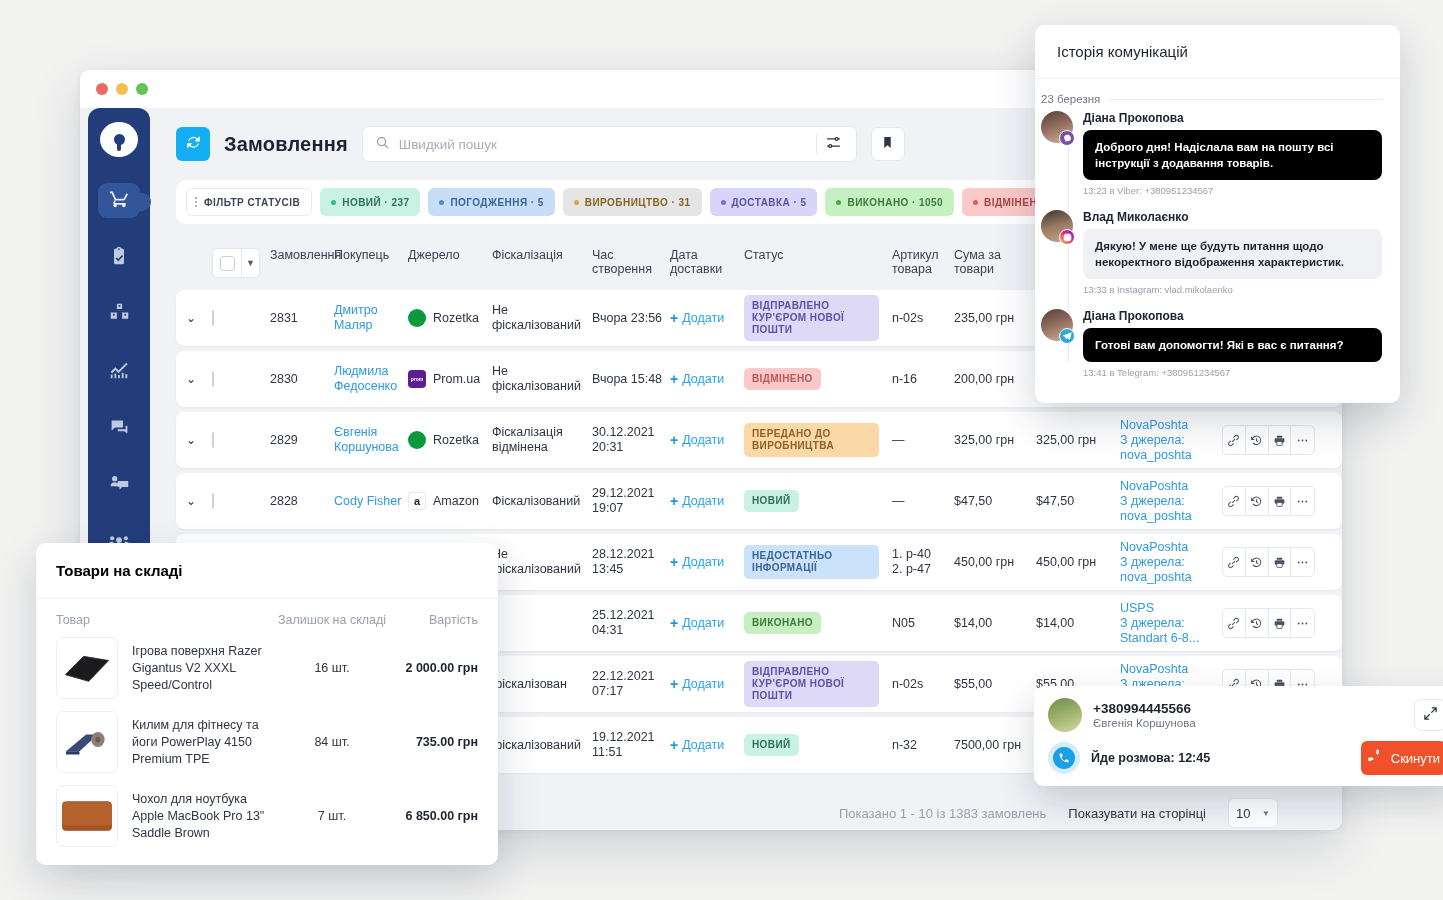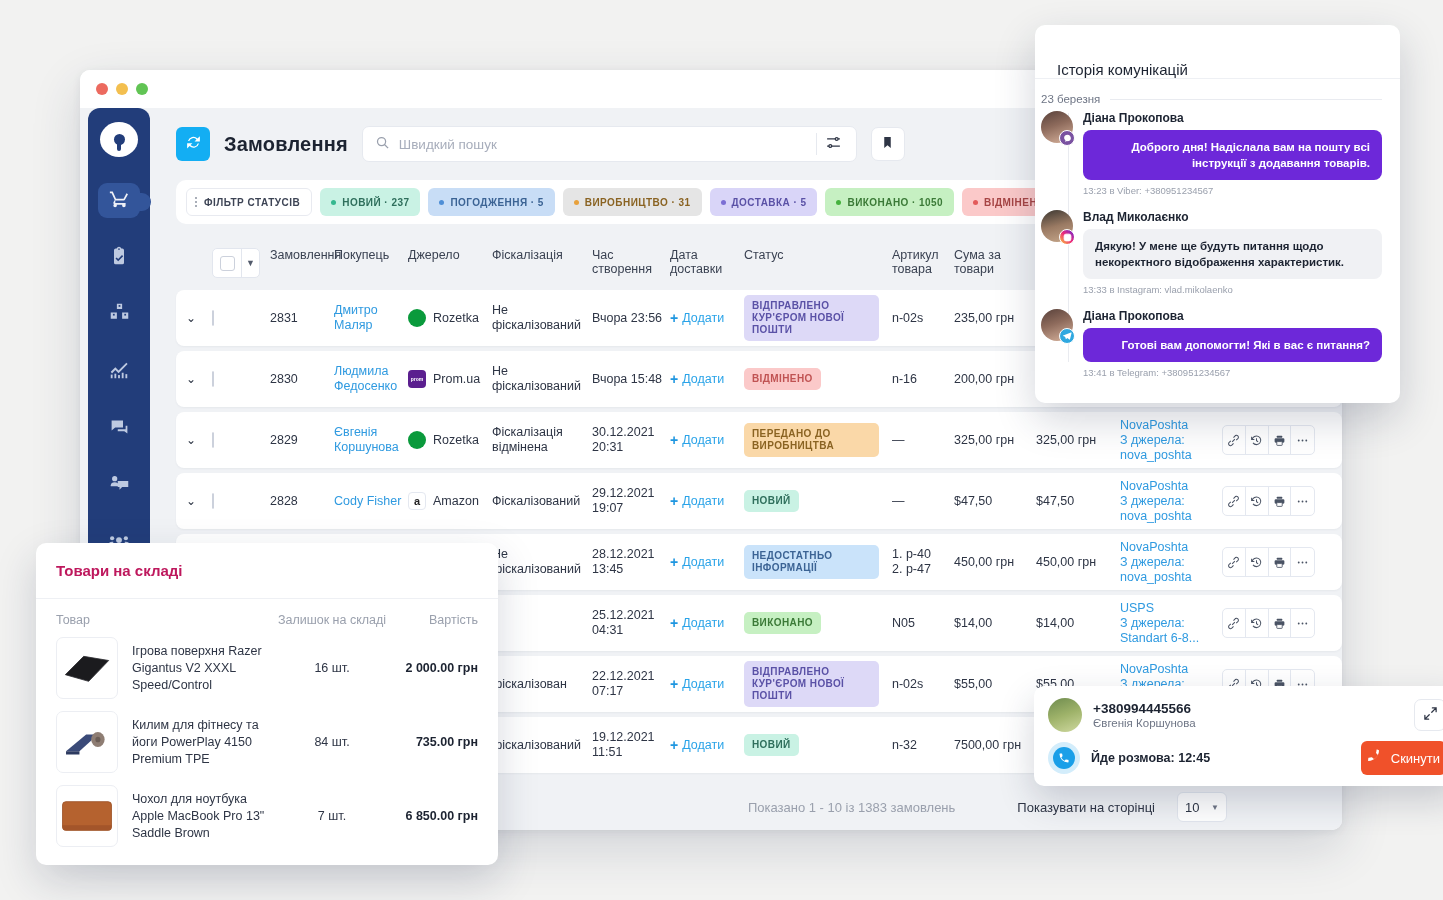--- a/index.html
+++ b/index.html
@@ -143,70 +143,70 @@
 
   .src { display: flex; align-items: center; gap: 7px; }
   .src-ico { width: 18px; height: 18px; border-radius: 4px; display:flex; align-items:center; justify-content:center; font-size: 9px; color:#fff; font-weight: bold;}
 
   .act-group { display: flex; border: 1px solid #e4e8f0; border-radius: 5px; overflow: hidden; background:#fff; width: 93px; }
   .act-btn { width: 23px; height: 28px; display: flex; align-items: center; justify-content: center; border-right: 1px solid #e4e8f0; cursor: pointer; }
   .act-btn:last-child { border-right: none; }
 
   
   .footer {
-    position: absolute; left: 82px; right: 0; bottom: 8px;
-    display: flex; align-items: center; justify-content: flex-end; gap: 22px; padding-right: 115px;
+    position: absolute; left: 82px; right: 0; bottom: 2px;
+    display: flex; align-items: center; justify-content: flex-end; gap: 22px; padding-right: 64px;
     font-size: 13px; color: #6e7585;
   }
   .footer .shown { color: #9aa0ad; }
-  .footer .perpage { color: #2e3545; margin-left: 40px; }
+  .footer .perpage { color: #2e3545; }
   .select-box {
     display: flex; align-items: center; justify-content: space-between;
     width: 50px; height: 30px; border: 1px solid #e2e6ee; border-radius: 6px;
     background: #fff; padding: 0 7px; font-size: 13px; color: #2e3545; cursor: pointer;
   }
 
   
   .comms {
     position: absolute; left: 1035px; top: 25px; width: 365px; height: 378px;
     background: #fff; border-radius: 10px; box-shadow: 0 16px 42px rgba(30,40,70,.20);
     overflow: hidden;
   }
-  .comms-head { height: 54px; display: flex; align-items: flex-end; padding: 0 22px; border-bottom: 1px solid #eef0f4; }
+  .comms-head { height: 54px; display: flex; align-items: center; padding: 0 22px; border-bottom: 1px solid #eef0f4; }
   .comms-head h3 { font-size: 15px; font-weight: normal; color: #1c2331; }
   .comms-body { padding: 14px 18px 10px 6px; position: relative; }
   .date-row { display: flex; align-items: center; gap: 10px; margin-bottom: 6px; }
   .date-row span { font-size: 11.5px; color: #6e7585; white-space: nowrap; }
   .date-row .ln { flex: 1; height: 1px; background: #e9ebf0; }
   .msg { display: flex; gap: 10px; margin-bottom: 2px; position: relative; }
   .avatar-wrap { position: relative; width: 32px; flex-shrink: 0; }
   .avatar { width: 32px; height: 32px; border-radius: 50%; background: #b9a79c; display:block; overflow:hidden;}
   .avatar.a1 { background: linear-gradient(160deg,#57403a 0%,#8e6b5c 45%,#d9b49e 100%); }
   .avatar.a2 { background: linear-gradient(165deg,#3a3631 0%,#9a7a63 50%,#c7a88c 100%); }
   .badge-app { position: absolute; left: 18px; top: 19px; width: 16px; height: 16px; border-radius: 50%; display: flex; align-items: center; justify-content: center; border: 1.5px solid #fff; }
   .badge-app.viber { background: #7a52a1; }
   .badge-app.insta { background: linear-gradient(45deg,#f9ce34,#ee2a7b,#6228d7); }
   .badge-app.tg { background: #2fa8e0; }
   .badge-app svg { fill:#fff; }
   .msg-col { flex: 1; min-width: 0; }
   .msg-name { font-size: 12px; font-weight: bold; color: #1c2331; margin-bottom: 5px; }
   .bubble { border-radius: 8px; padding: 9px 12px; font-size: 11.5px; line-height: 16px; }
-  .bubble.out { background: #6d28d9; color: #fff; font-weight: bold; text-align: right; }
+  .bubble.out { background: #000000; color: #fff; font-weight: bold; }
   .bubble.in { background: #f0f1f4; color: #1c2331; font-weight: bold; }
   .msg-meta { font-size: 9.5px; color: #9aa0ad; margin: 5px 0 12px 0; }
   .thread-line { position: absolute; left: 33px; top: 34px; bottom: 40px; width: 1px; background: #e9ebf0; }
 
   
   .warehouse {
     position: absolute; left: 36px; top: 543px; width: 462px; height: 322px;
     background: #fff; border-radius: 10px; box-shadow: 0 16px 42px rgba(30,40,70,.18);
     overflow: hidden;
   }
   .wh-head { height: 56px; display: flex; align-items: center; padding: 0 20px; border-bottom: 1px solid #eef0f4; }
-  .wh-head h3 { font-size: 15px; font-weight: bold; color: #be185d; }
+  .wh-head h3 { font-size: 15px; font-weight: bold; color: #000000; }
   .wh-cols { display: flex; padding: 14px 20px 4px 20px; font-size: 12.5px; color: #9aa0ad; }
   .wh-c1 { flex: 1; } .wh-c2 { width: 120px; text-align: center; } .wh-c3 { width: 86px; text-align: right; }
   .wh-row { display: flex; align-items: center; padding: 6px 20px; }
   .wh-thumb { width: 62px; height: 62px; border: 1px solid #eceef3; border-radius: 7px; display:flex; align-items:center; justify-content:center; overflow: hidden; flex-shrink:0;}
   .wh-name { flex: 1; font-size: 12.5px; color: #2e3545; line-height: 17px; padding-left: 14px; }
   .wh-qty { width: 120px; text-align: center; font-size: 12.5px; color: #2e3545; }
   .wh-price { width: 86px; text-align: right; font-size: 12.5px; font-weight: bold; color: #1c2331; }
 
   
   .callw {

